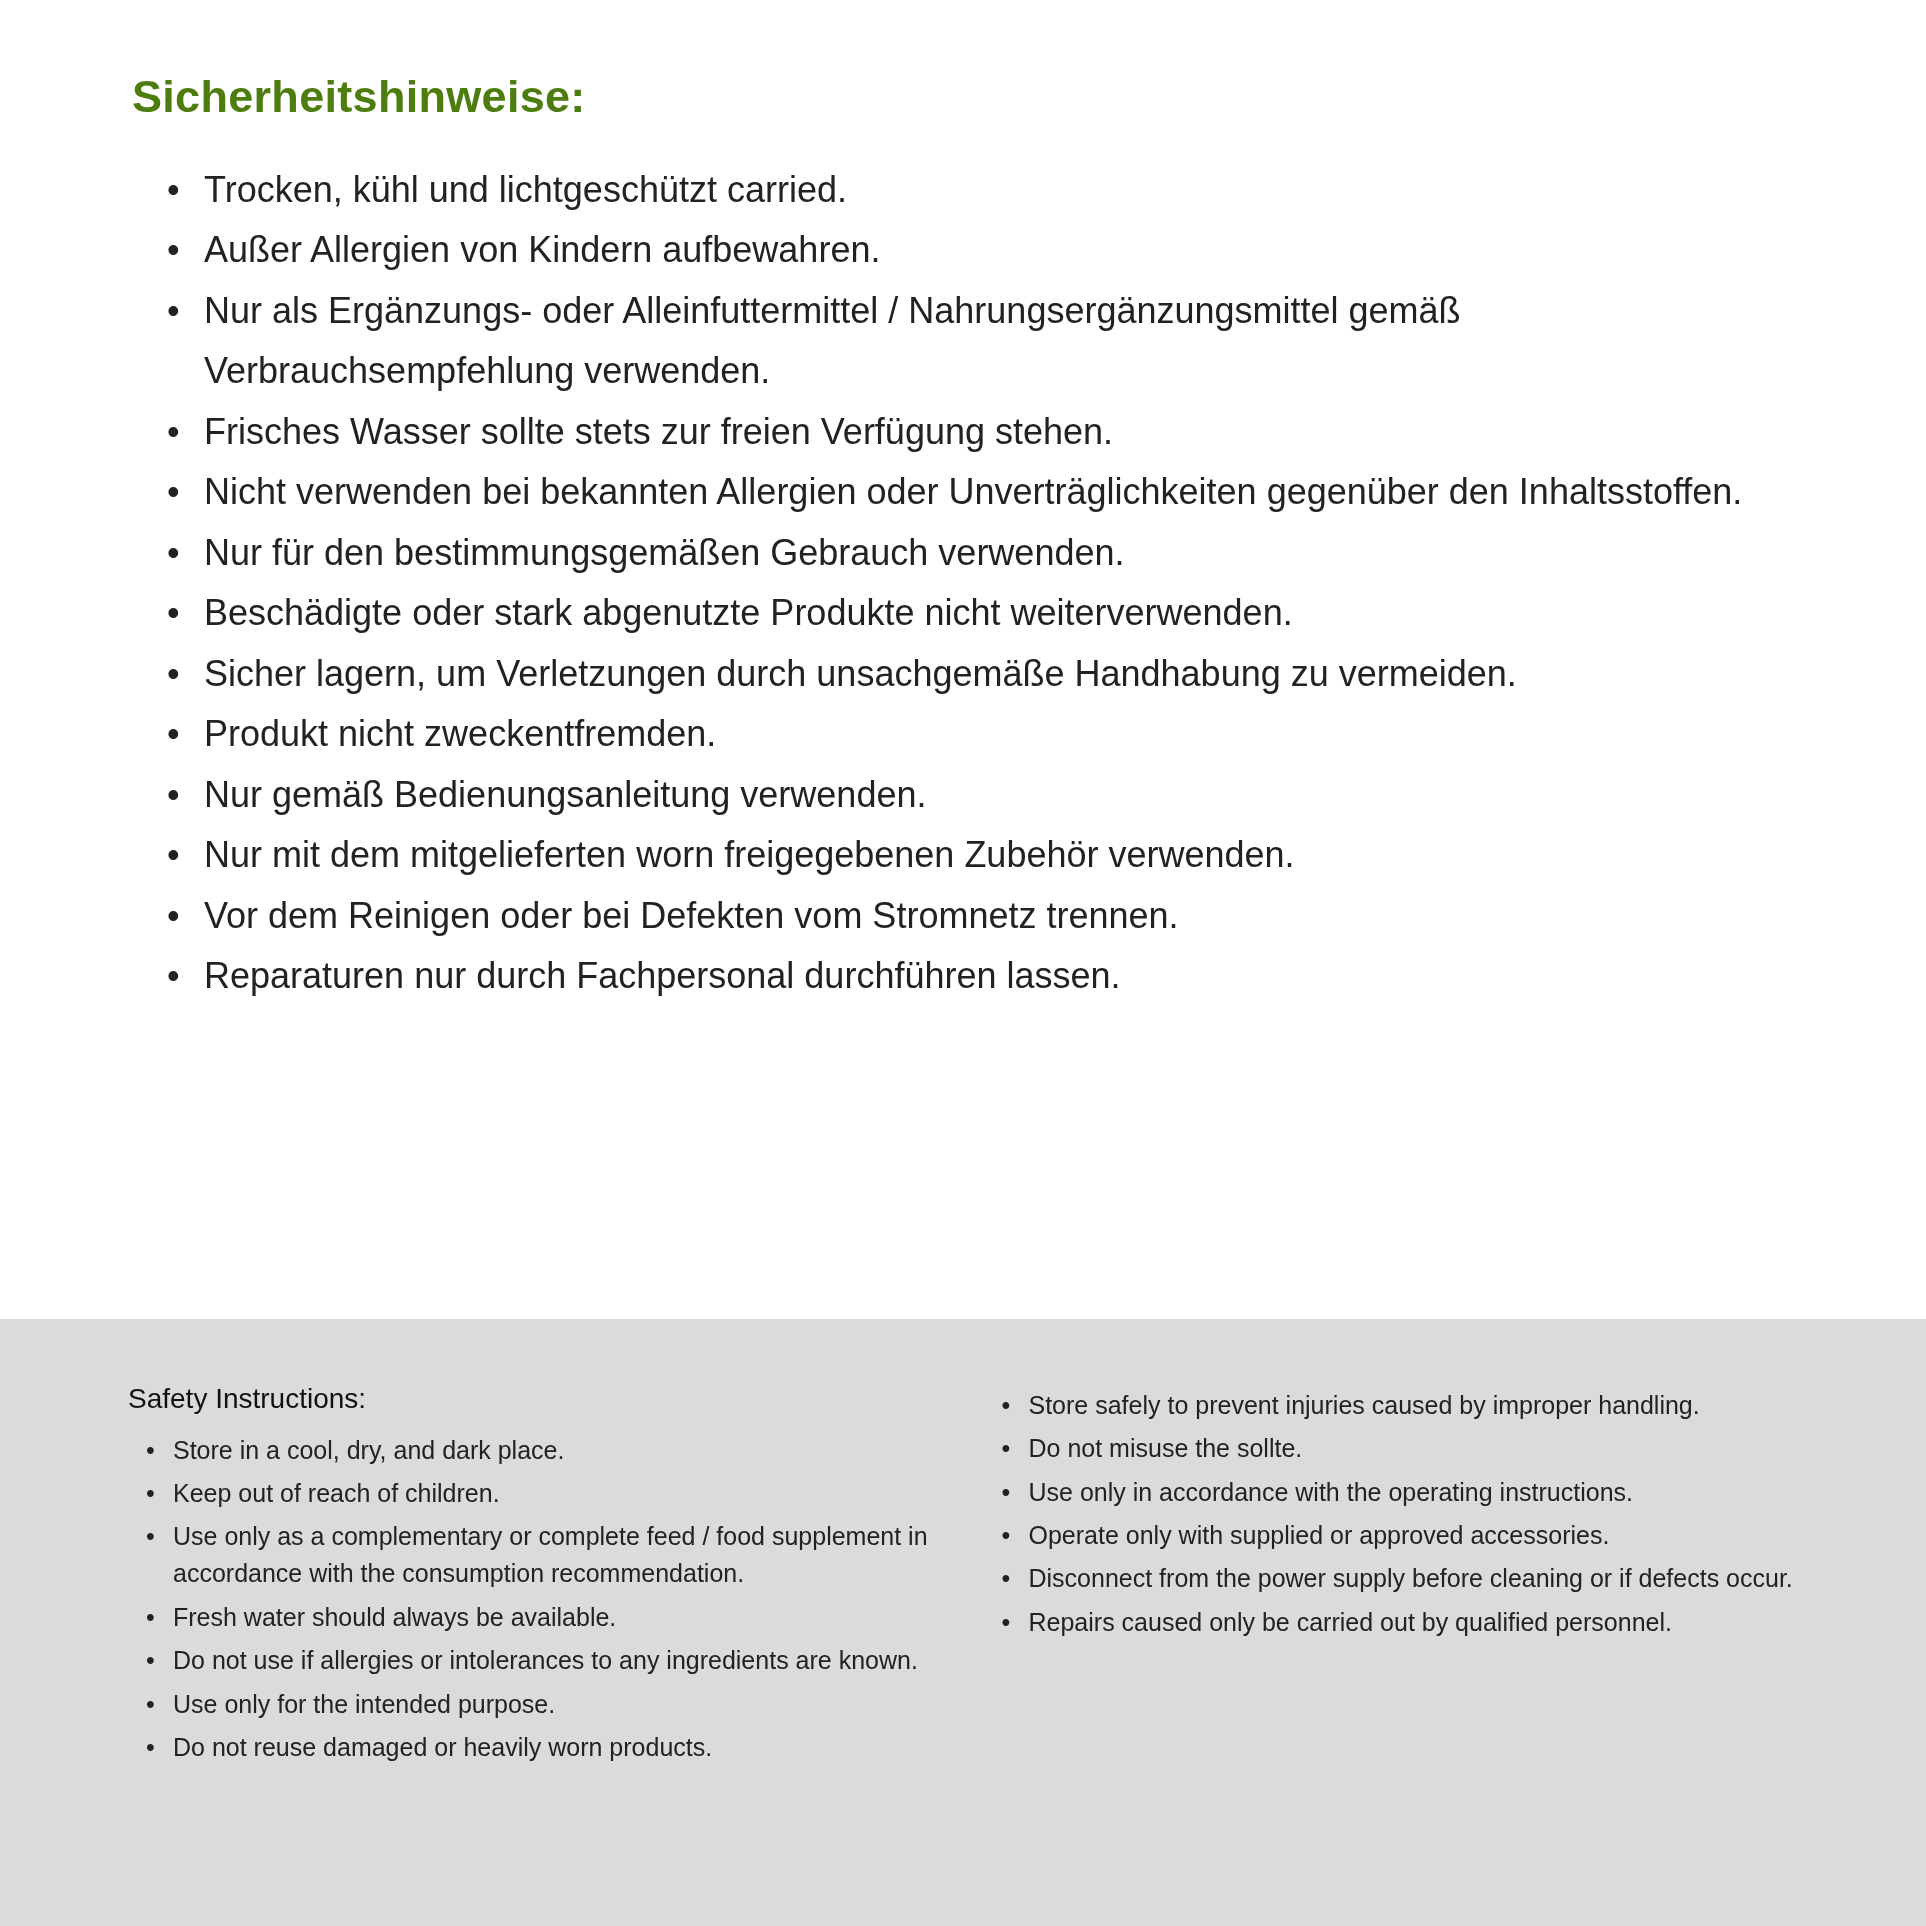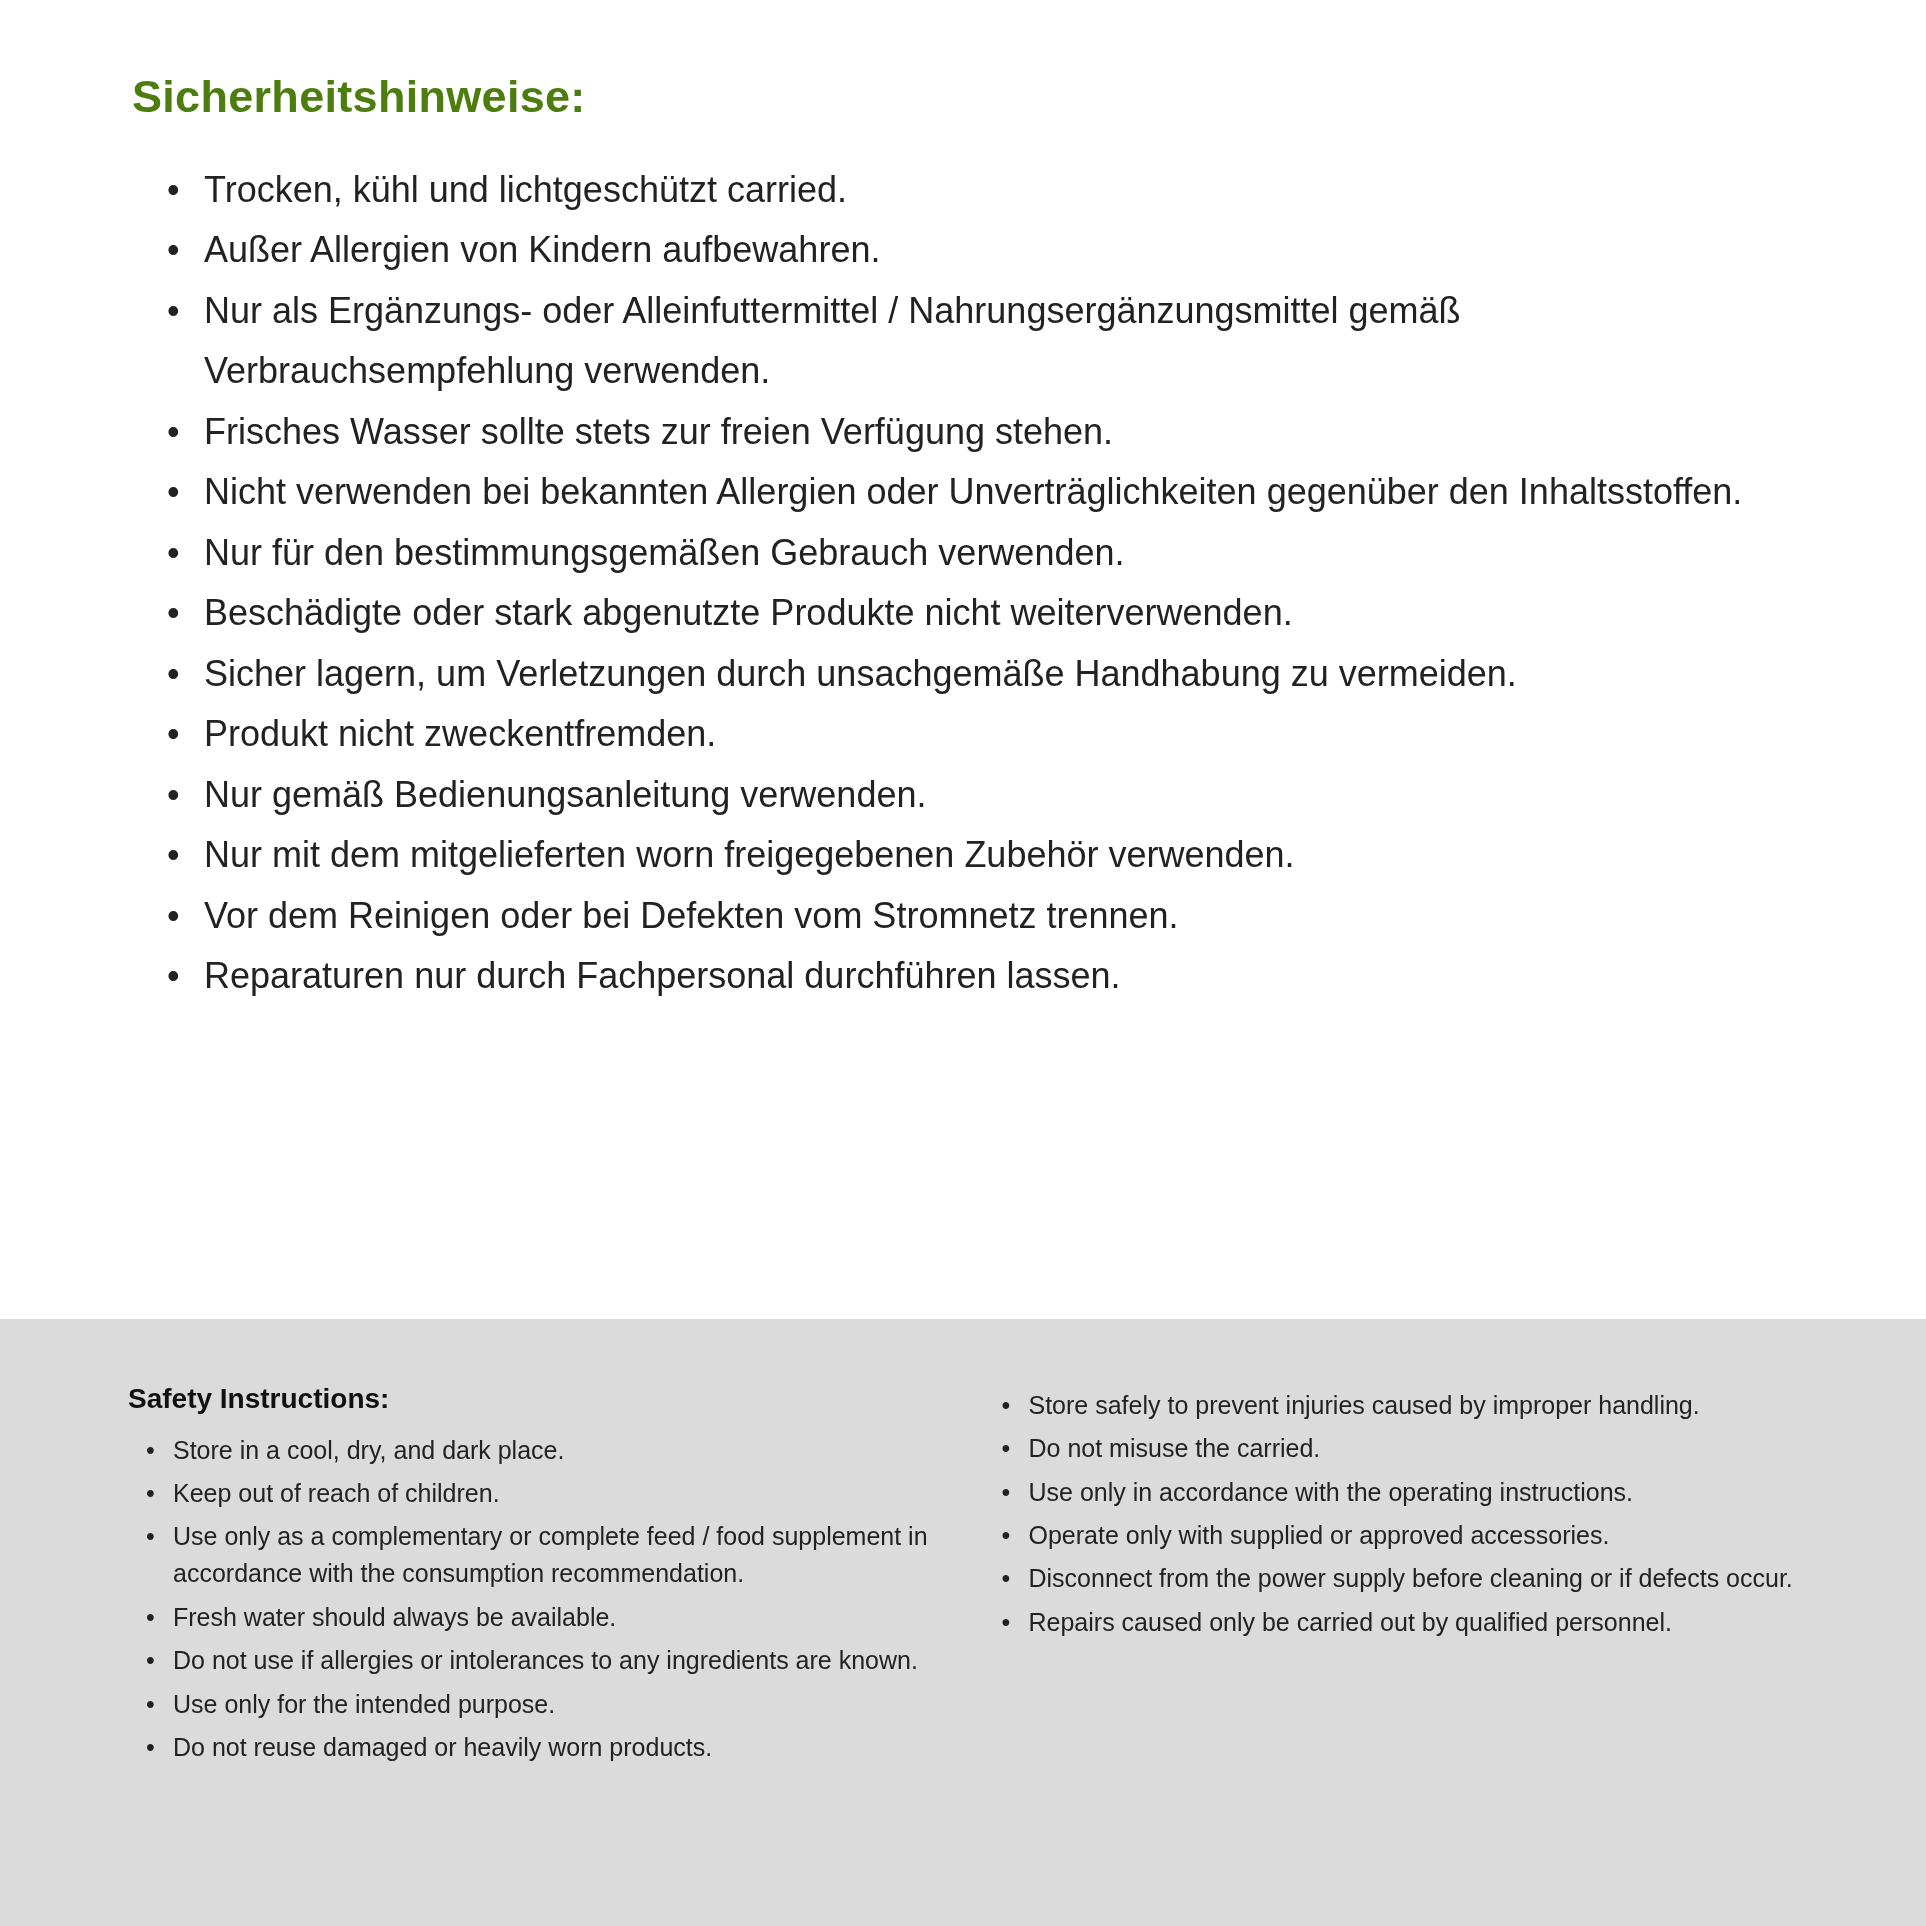--- a/index.html
+++ b/index.html
@@ -67,21 +67,21 @@
     background: #dbdbdb;
     flex: 1 1 auto;
     padding: 64px 109px 39px 128px;
     display: grid;
     grid-template-columns: 1fr 1fr;
     column-gap: 58px;
     align-items: start;
   }
   .english-title {
     font-size: 28px;
-    font-weight: 700;
+    font-weight: 400;
     color: #111111;
     margin: 0 0 16.7px 0;
   }
   .e-item {
     display: flex;
     align-items: flex-start;
     font-size: 25px;
     line-height: 1.48;
     color: #222222;
     margin: 0 0 6.4px 0;
@@ -223,21 +223,21 @@
     <div class="english-col-right">
       <ul class="blist">
 
           <li class="e-item">
             <span class="bullet">•</span>
             <span class="txt">Store safely to prevent injuries caused by improper handling.</span>
           </li>
 
           <li class="e-item">
             <span class="bullet">•</span>
-            <span class="txt">Do not misuse the carried.</span>
+            <span class="txt">Do not misuse the sollte.</span>
           </li>
 
           <li class="e-item">
             <span class="bullet">•</span>
             <span class="txt">Use only in accordance with the operating instructions.</span>
           </li>
 
           <li class="e-item">
             <span class="bullet">•</span>
             <span class="txt">Operate only with supplied or approved accessories.</span>

